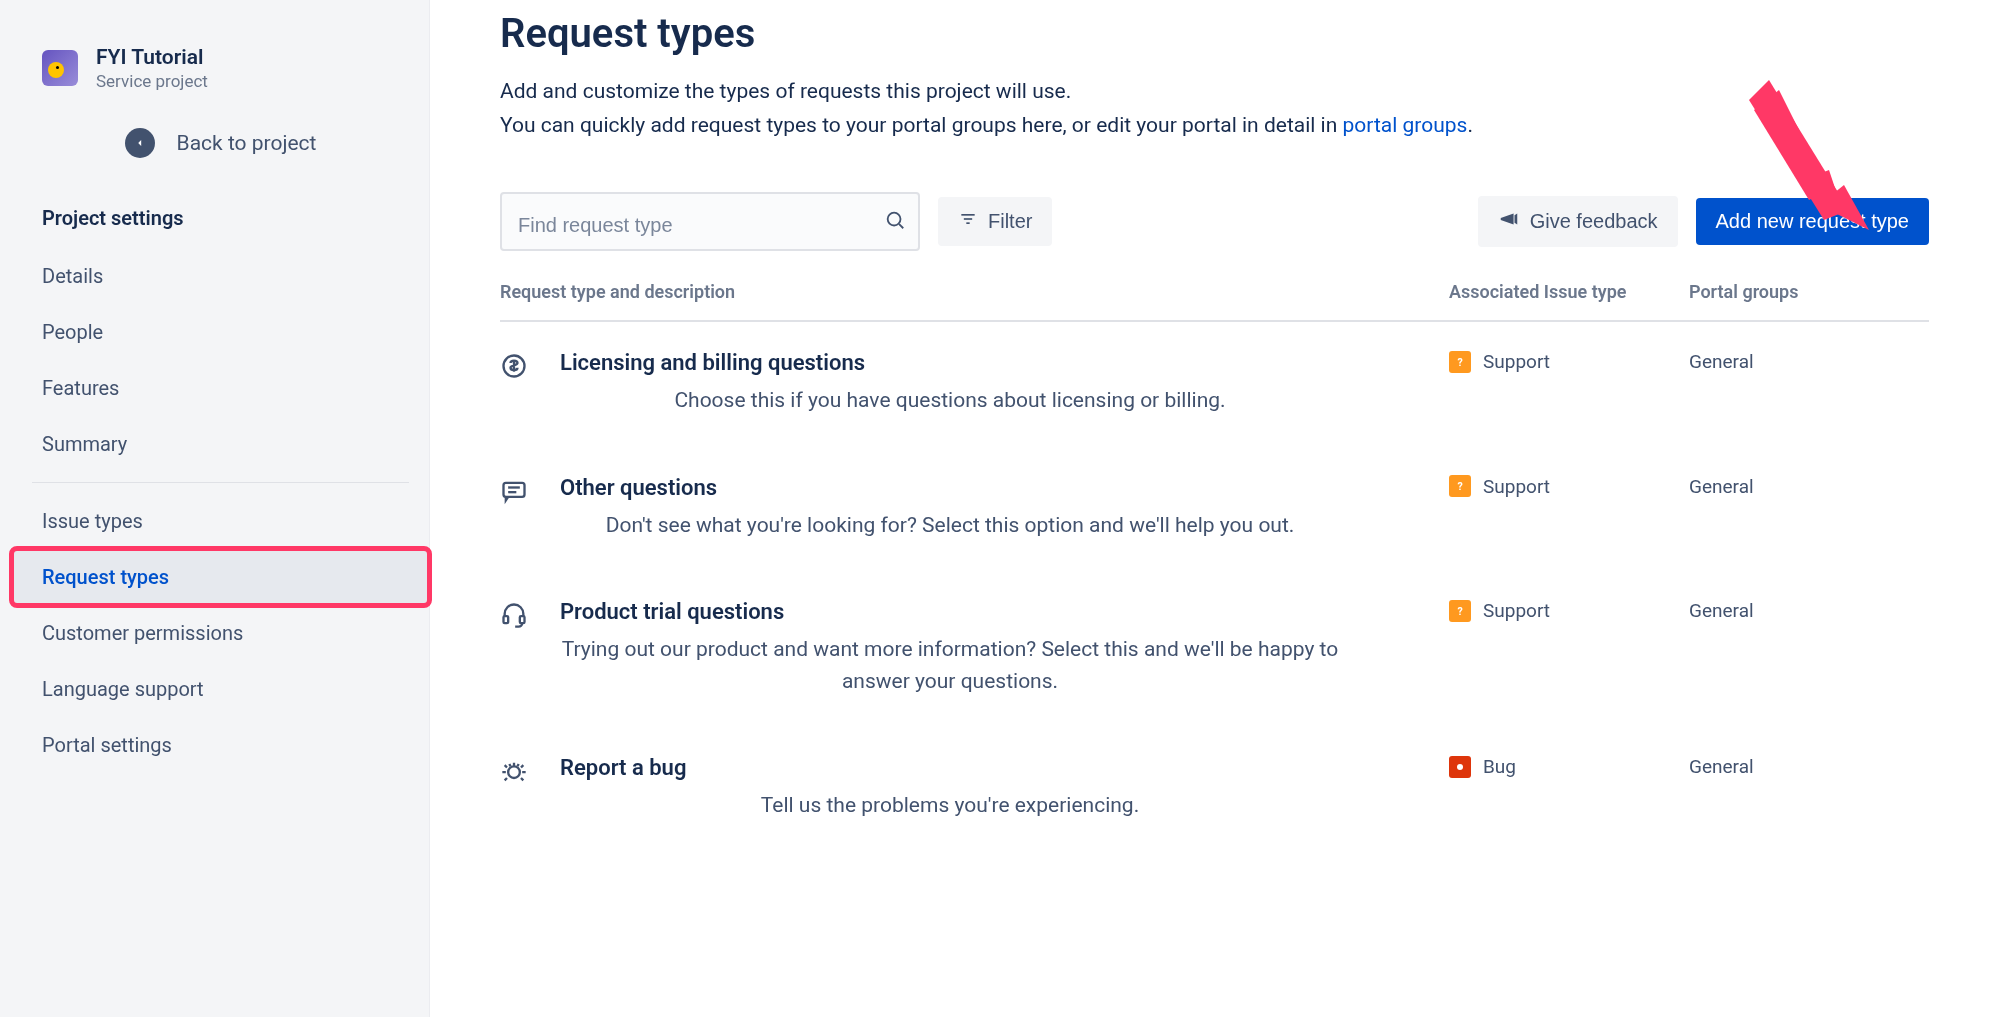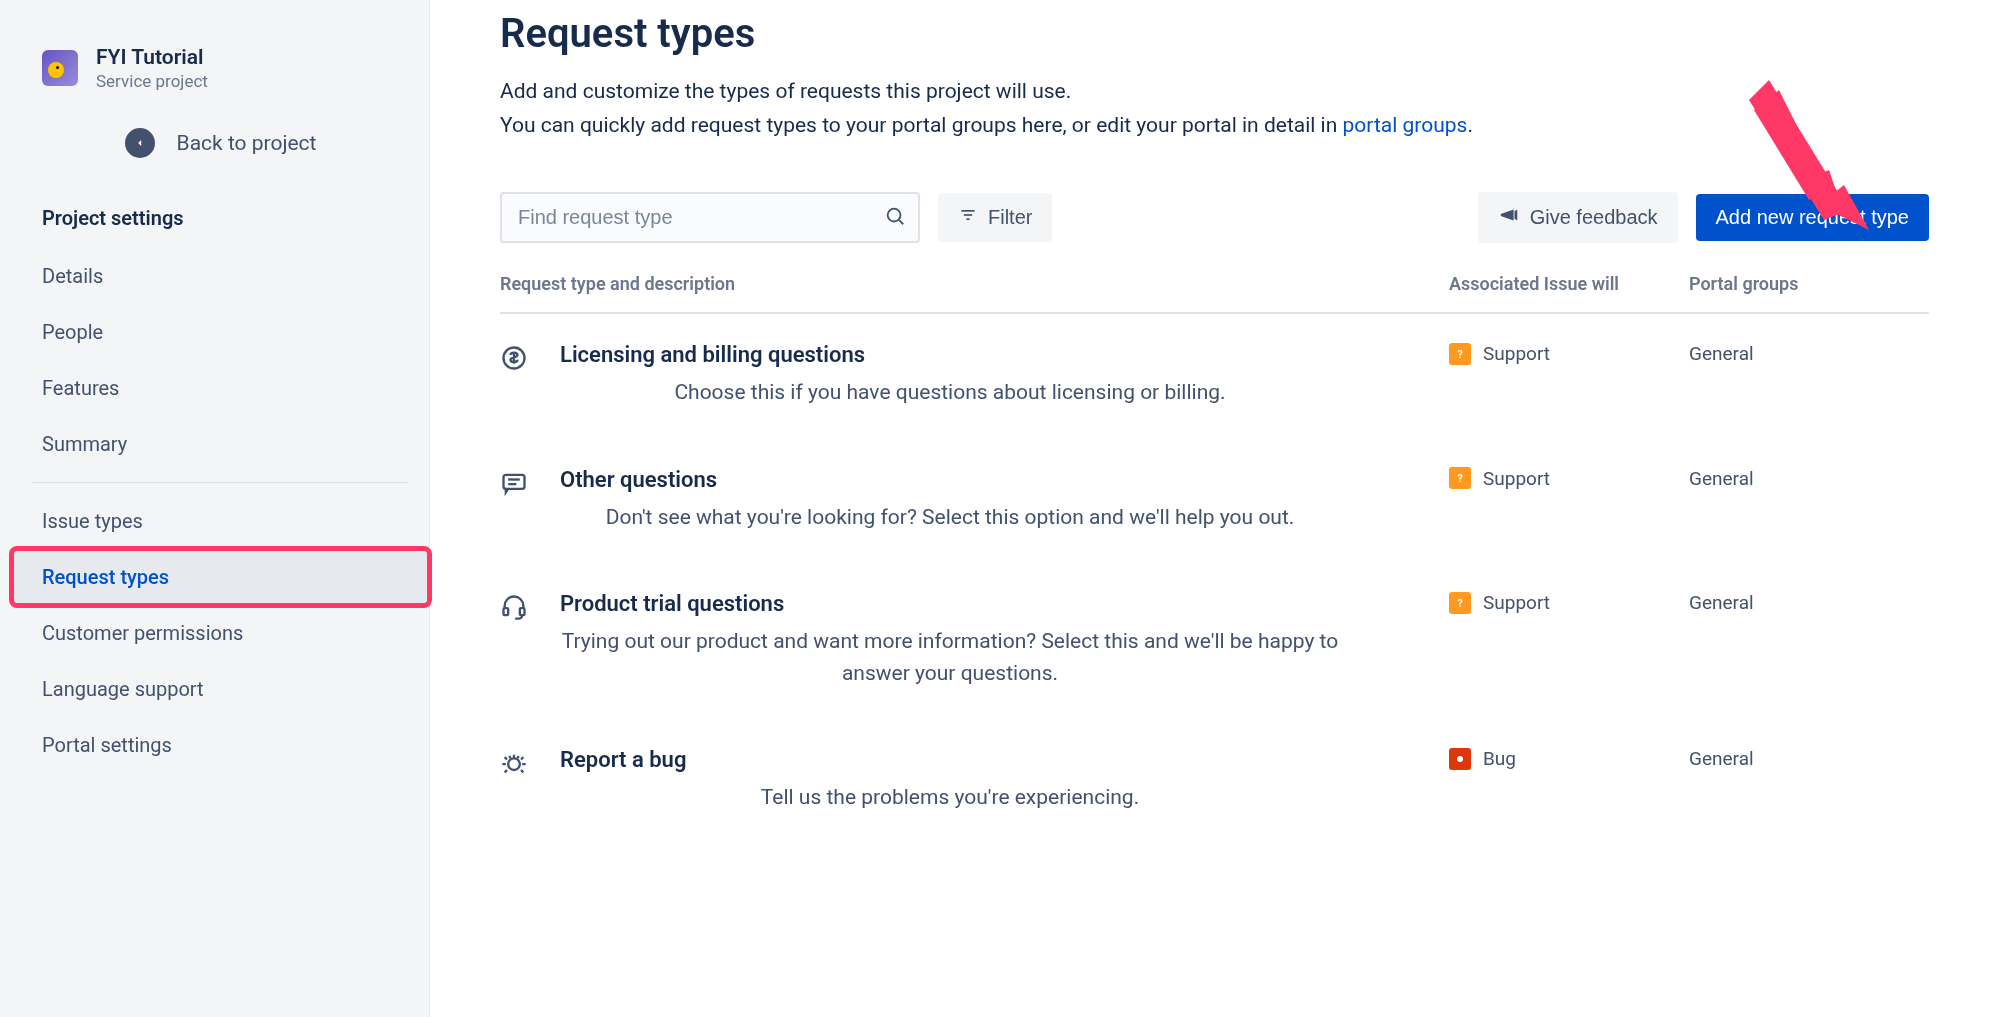--- a/index.html
+++ b/index.html
@@ -108,21 +108,21 @@
   align-items:center;
   margin: 50px 0 30px;
   gap: 18px;
 }
 .search-wrap {
   position:relative;
   width: 420px;
 }
 .search-input {
   width:100%;
-  padding: 12px 48px 12px 16px;
+  padding: 20px 48px 12px 16px;
   border: 2px solid #dfe1e6;
   border-radius: 4px;
   font-size: 20px;
   color:#172b4d;
   background:#fafbfc;
 }
 .search-input::placeholder { color:#7a869a; }
 .search-icon-wrap {
   position:absolute; right:14px; top:50%; transform:translateY(-50%);
 }
@@ -252,21 +252,21 @@
       </span>
       <span>Give feedback</span>
     </button>
     <button class="btn btn-primary">
       <span>Add new request type</span>
     </button>
   </div>
 
   <div class="table-head">
     <div>Request type and description</div>
-    <div>Associated Issue will</div>
+    <div>Associated Issue type</div>
     <div>Portal groups</div>
   </div>
 
   <div id="rows">
       <div class="row">
     <div class="row-icon"><svg width="28" height="28" viewBox="0 0 24 24" fill="none" stroke="#42526e" stroke-width="2">
             <circle cx="12" cy="12" r="9"></circle>
             <path d="M12 7v10M9 9.5c0-1 1-2 3-2s3 1 3 2-1 1.5-3 2-3 1-3 2 1 2 3 2 3-1 3-2"></path>
           </svg></div>
     <div>

